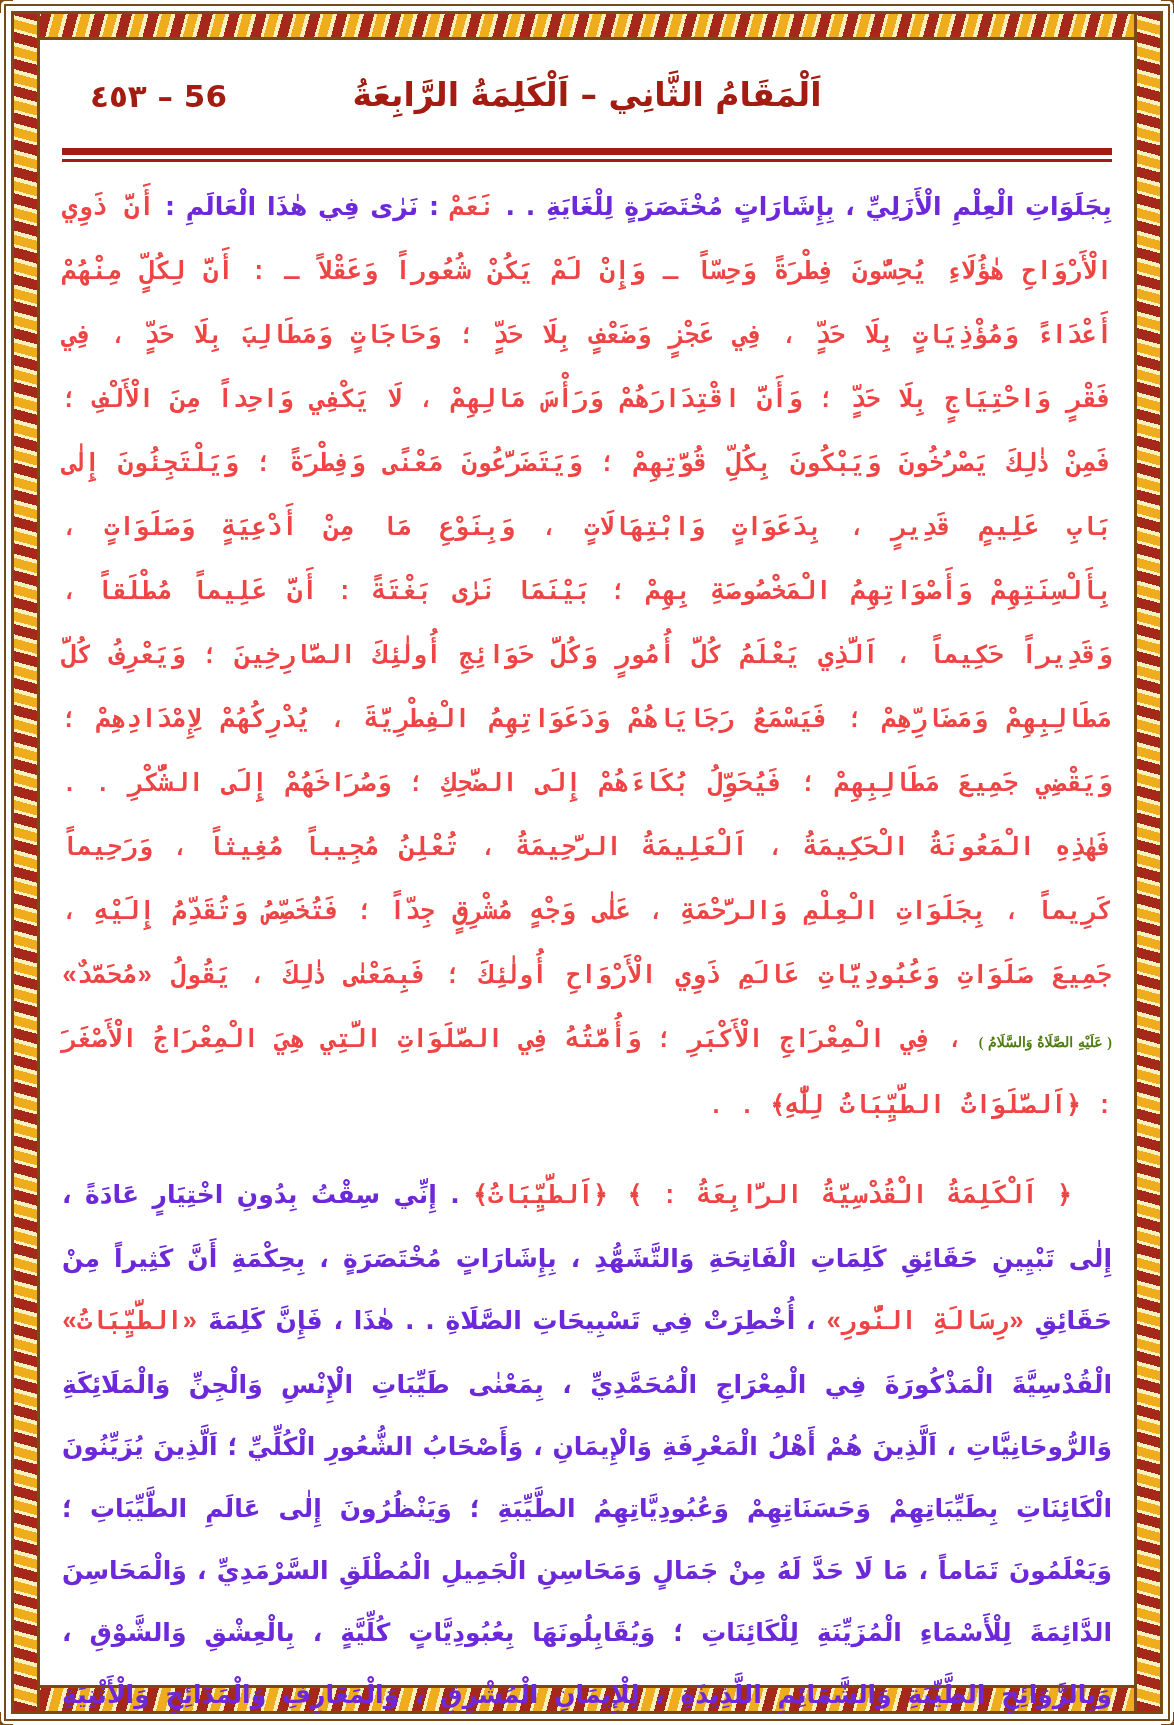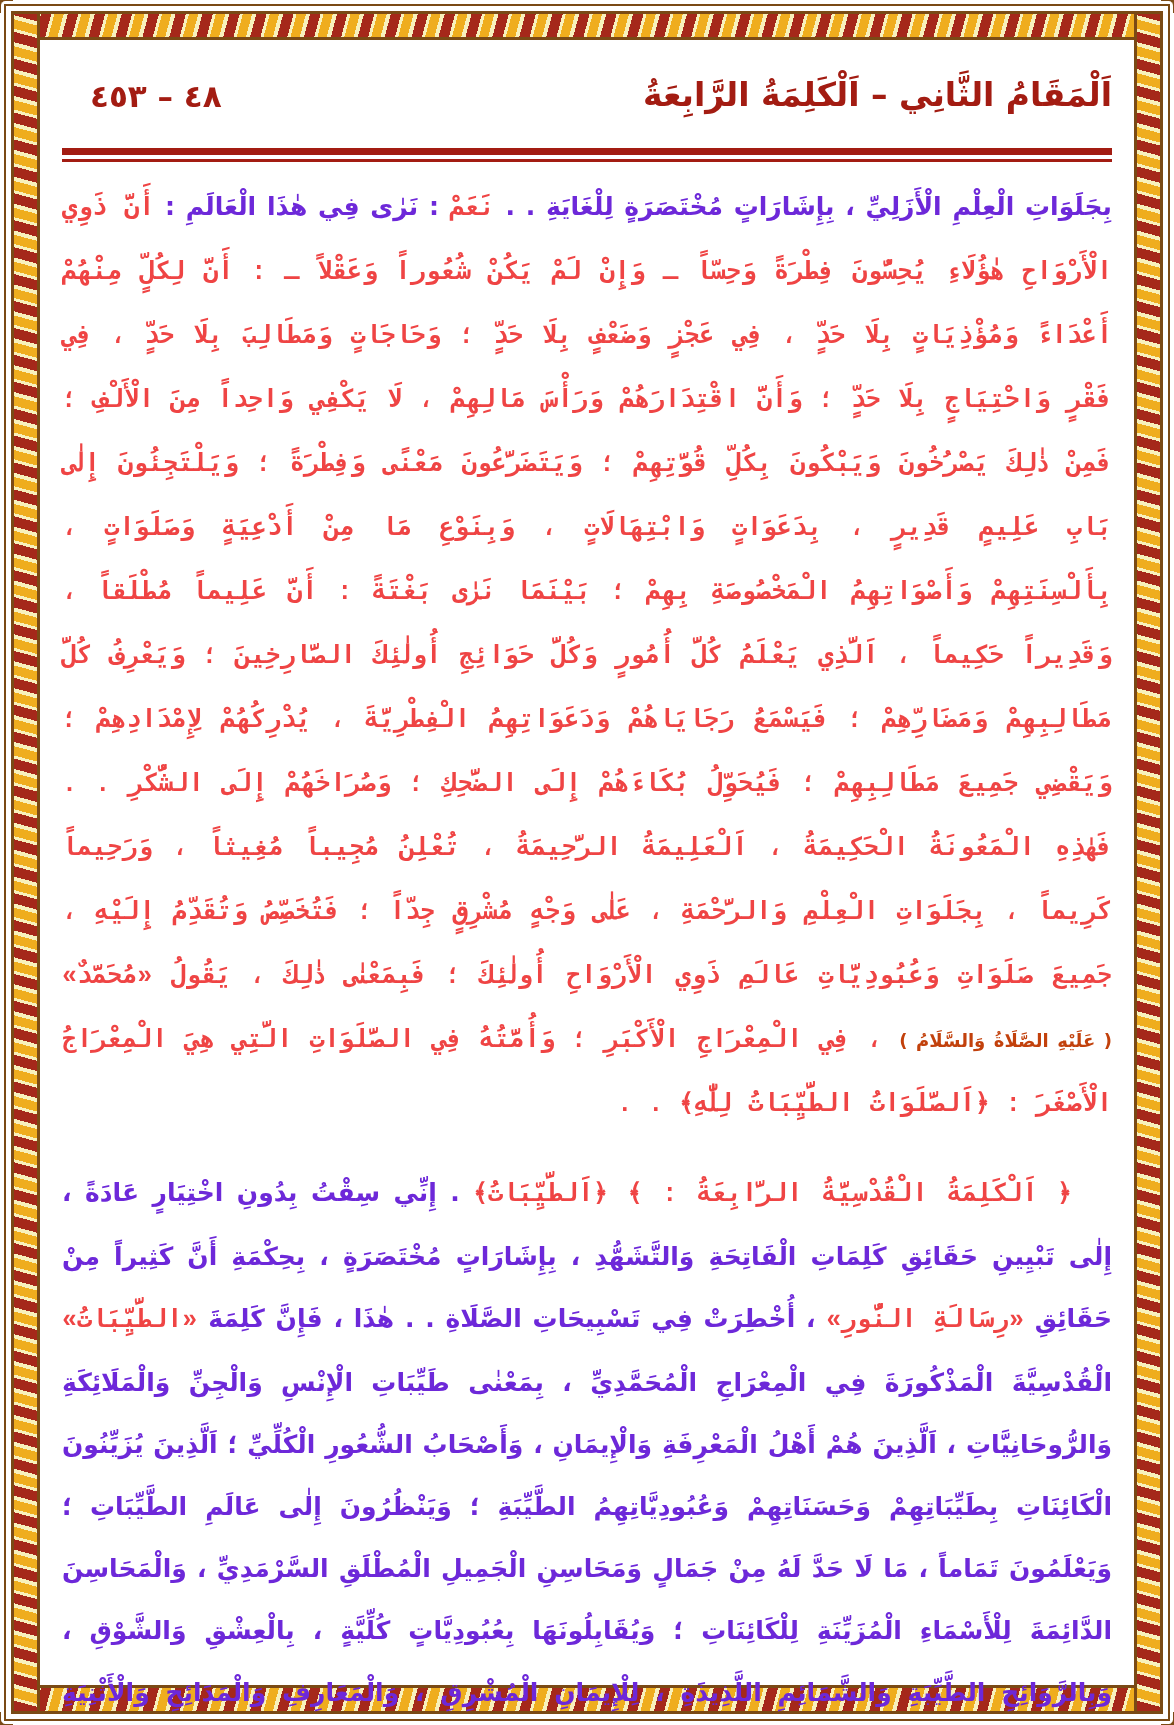--- a/index.html
+++ b/index.html
@@ -36,60 +36,61 @@
   .content{
     position:absolute;left:62px;right:62px;top:62px;bottom:48px;
     direction:rtl;
   }
   .header{position:relative;height:80px;}
   .page-numbers{
     position:absolute;left:28px;top:16px;
     color:#a31c12;font-size:31px;font-weight:700;white-space:nowrap;
   }
   .title{
-    margin:0;padding-top:10px;
+    margin:0;text-align:center;padding-top:10px;
     color:#a31c12;font-size:33px;font-weight:700;line-height:1.4;
   }
   .rule{margin-top:6px;}
   .rule .thick{height:7px;background:#a31c12;}
   .rule .thin{height:3px;background:#a31c12;margin-top:4px;}
   .body-text{margin-top:14px;}
   .para{
     margin:0;
     font-size:25px;font-weight:700;line-height:62px;
     text-align:justify;word-spacing:1px;
   }
   .para + .para{margin-top:26px;}
   .para.indented{text-indent:40px;}
   .seg-black{color:#6d28d9;}
   .seg-red{color:#ef4444;font-family:Liberation Mono, monospace;}
   .seg-seal{
-    color:#c2410c;font-size:18px;font-weight:700;letter-spacing:-0.5px;
+    color:#4d7c0f;font-size:14px;font-weight:700;letter-spacing:-0.5px;
     white-space:nowrap;
+    font-family:Liberation Serif, serif;
   }
 </style>
 </head>
 <body>
 
 <div class="frame-outline">
   <div class="hook tl"></div>
   <div class="hook tr"></div>
   <div class="hook br"></div>
   <div class="hook bl"></div>
 </div>
 <div class="frame">
   <div class="bstrip h top"></div>
   <div class="bstrip h bottom"></div>
   <div class="bstrip v left"></div>
   <div class="bstrip v right"></div>
 </div>
 
 <div class="content">
   <div class="header">
-    <div class="page-numbers">٤٨ – ٤٥٣</div>
+    <div class="page-numbers">56 – ٤٥٣</div>
     <h1 class="title">اَلْمَقَامُ الثَّانِي – اَلْكَلِمَةُ الرَّابِعَةُ</h1>
   </div>
   <div class="rule">
     <div class="thick"></div>
     <div class="thin"></div>
   </div>
   <div class="body-text">
     <p class="para"><span class="seg-black">بِجَلَوَاتِ الْعِلْمِ الْأَزَلِيِّ ، بِإِشَارَاتٍ مُخْتَصَرَةٍ لِلْغَايَةِ . . </span><span class="seg-red">نَعَمْ</span><span class="seg-black"> : نَرٰى فِي هٰذَا الْعَالَمِ : </span><span class="seg-red">أَنَّ ذَوِي الْأَرْوَاحِ هٰؤُلَاءِ يُحِسُّونَ فِطْرَةً وَحِسّاً ـ وَإِنْ لَمْ يَكُنْ شُعُوراً وَعَقْلاً ـ : أَنَّ لِكُلٍّ مِنْهُمْ أَعْدَاءً وَمُؤْذِيَاتٍ بِلَا حَدٍّ ، فِي عَجْزٍ وَضَعْفٍ بِلَا حَدٍّ ؛ وَحَاجَاتٍ وَمَطَالِبَ بِلَا حَدٍّ ، فِي فَقْرٍ وَاحْتِيَاجٍ بِلَا حَدٍّ ؛ وَأَنَّ اقْتِدَارَهُمْ وَرَأْسَ مَالِهِمْ ، لَا يَكْفِي وَاحِداً مِنَ الْأَلْفِ ؛ فَمِنْ ذٰلِكَ يَصْرُخُونَ وَيَبْكُونَ بِكُلِّ قُوَّتِهِمْ ؛ وَيَتَضَرَّعُونَ مَعْنًى وَفِطْرَةً ؛ وَيَلْتَجِئُونَ إِلٰى بَابِ عَلِيمٍ قَدِيرٍ ، بِدَعَوَاتٍ وَابْتِهَالَاتٍ ، وَبِنَوْعِ مَا مِنْ أَدْعِيَةٍ وَصَلَوَاتٍ ، بِأَلْسِنَتِهِمْ وَأَصْوَاتِهِمُ الْمَخْصُوصَةِ بِهِمْ ؛ بَيْنَمَا نَرٰى بَغْتَةً : أَنَّ عَلِيماً مُطْلَقاً ، وَقَدِيراً حَكِيماً ، اَلَّذِي يَعْلَمُ كُلَّ أُمُورٍ وَكُلَّ حَوَائِجِ أُولٰئِكَ الصَّارِخِينَ ؛ وَيَعْرِفُ كُلَّ مَطَالِبِهِمْ وَمَضَارِّهِمْ ؛ فَيَسْمَعُ رَجَايَاهُمْ وَدَعَوَاتِهِمُ الْفِطْرِيَّةَ ، يُدْرِكُهُمْ لِإِمْدَادِهِمْ ؛ وَيَقْضِي جَمِيعَ مَطَالِبِهِمْ ؛ فَيُحَوِّلُ بُكَاءَهُمْ إِلَى الضَّحِكِ ؛ وَصُرَاخَهُمْ إِلَى الشُّكْرِ . . فَهٰذِهِ الْمَعُونَةُ الْحَكِيمَةُ ، اَلْعَلِيمَةُ الرَّحِيمَةُ ، تُعْلِنُ مُجِيباً مُغِيثاً ، وَرَحِيماً كَرِيماً ، بِجَلَوَاتِ الْعِلْمِ وَالرَّحْمَةِ ، عَلٰى وَجْهٍ مُشْرِقٍ جِدّاً ؛ فَتُخَصِّصُ وَتُقَدِّمُ إِلَيْهِ ، جَمِيعَ صَلَوَاتِ وَعُبُودِيَّاتِ عَالَمِ ذَوِي الْأَرْوَاحِ أُولٰئِكَ ؛ فَبِمَعْنٰى ذٰلِكَ ، يَقُولُ «مُحَمَّدٌ» </span><span class="seg-seal">( عَلَيْهِ الصَّلَاةُ وَالسَّلَامُ )</span><span class="seg-red"> ، فِي الْمِعْرَاجِ الْأَكْبَرِ ؛ وَأُمَّتُهُ فِي الصَّلَوَاتِ الَّتِي هِيَ الْمِعْرَاجُ الْأَصْغَرَ : ﴿اَلصَّلَوَاتُ الطَّيِّبَاتُ لِلّٰهِ﴾ . .</span></p>
     <p class="para indented"><span class="seg-red">﴿ اَلْكَلِمَةُ الْقُدْسِيَّةُ الرَّابِعَةُ : ﴾ ﴿اَلطَّيِّبَاتُ﴾</span><span class="seg-black"> . إِنِّي سِقْتُ بِدُونِ اخْتِيَارٍ عَادَةً ، إِلٰى تَبْيِينِ حَقَائِقِ كَلِمَاتِ الْفَاتِحَةِ وَالتَّشَهُّدِ ، بِإِشَارَاتٍ مُخْتَصَرَةٍ ، بِحِكْمَةِ أَنَّ كَثِيراً مِنْ حَقَائِقِ </span><span class="seg-red">«رِسَالَةِ النُّورِ»</span><span class="seg-black"> ، أُخْطِرَتْ فِي تَسْبِيحَاتِ الصَّلَاةِ . . هٰذَا ، فَإِنَّ كَلِمَةَ </span><span class="seg-red">«الطَّيِّبَاتُ»</span><span class="seg-black"> الْقُدْسِيَّةَ الْمَذْكُورَةَ فِي الْمِعْرَاجِ الْمُحَمَّدِيِّ ، بِمَعْنٰى طَيِّبَاتِ الْإِنْسِ وَالْجِنِّ وَالْمَلَائِكَةِ وَالرُّوحَانِيَّاتِ ، اَلَّذِينَ هُمْ أَهْلُ الْمَعْرِفَةِ وَالْإِيمَانِ ، وَأَصْحَابُ الشُّعُورِ الْكُلِّيِّ ؛ اَلَّذِينَ يُزَيِّنُونَ الْكَائِنَاتِ بِطَيِّبَاتِهِمْ وَحَسَنَاتِهِمْ وَعُبُودِيَّاتِهِمُ الطَّيِّبَةِ ؛ وَيَنْظُرُونَ إِلٰى عَالَمِ الطَّيِّبَاتِ ؛ وَيَعْلَمُونَ تَمَاماً ، مَا لَا حَدَّ لَهُ مِنْ جَمَالٍ وَمَحَاسِنِ الْجَمِيلِ الْمُطْلَقِ السَّرْمَدِيِّ ، وَالْمَحَاسِنَ الدَّائِمَةَ لِلْأَسْمَاءِ الْمُزَيِّنَةِ لِلْكَائِنَاتِ ؛ وَيُقَابِلُونَهَا بِعُبُودِيَّاتٍ كُلِّيَّةٍ ، بِالْعِشْقِ وَالشَّوْقِ ، وَبِالرَّوَائِحِ الطَّيِّبَةِ وَالشَّمَائِمِ اللَّذِيذَةِ ، لِلْإِيمَانِ الْمُشْرِقِ ، وَالْمَعَارِفِ وَالْمَدَائِحِ وَالْأَثْنِيَةِ الْوَاسِعَةِ ، تِجَاهَ خَالِقِهِمْ . فَتُكَرِّرُ جَمِيعُ الْأُمَّةِ فِي التَّشَهُّدِ ، تِلْكَ الْكَلِمَةَ الطَّيِّبَةَ الْقُدْسِيَّةَ ،</span></p>
   </div>

